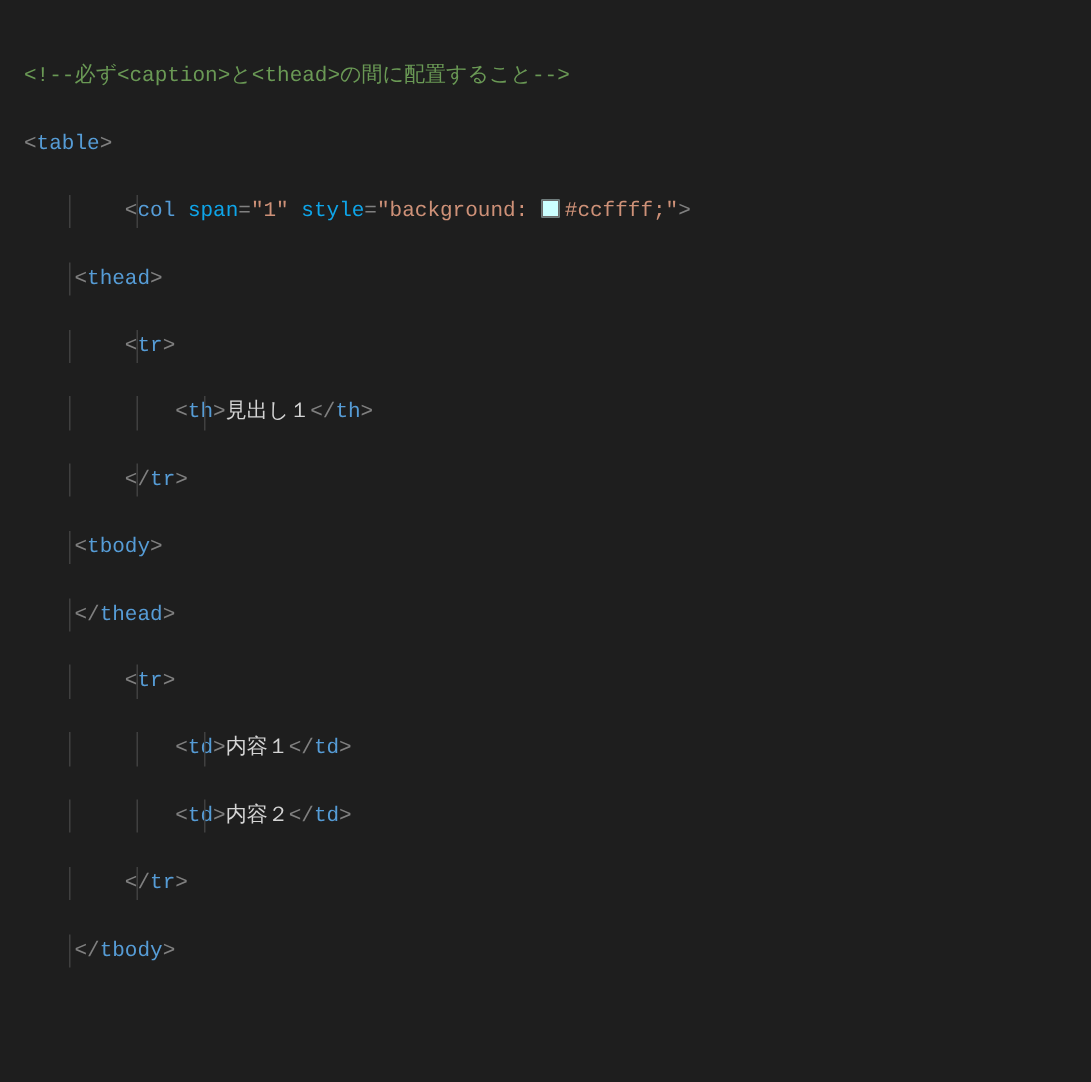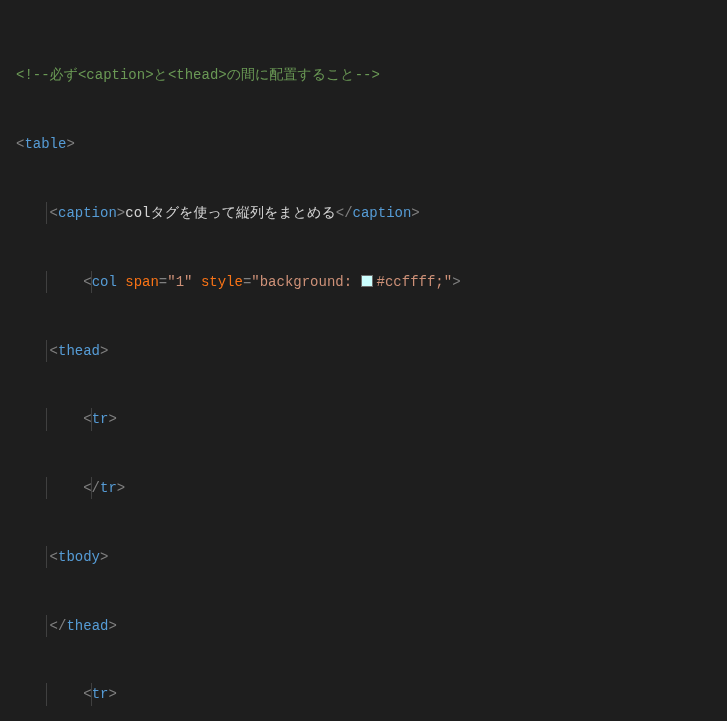--- a/index.html
+++ b/index.html
@@ -13,59 +13,60 @@
     width: 727px;
     height: 721px;
     overflow: hidden;
   }
   .editor {
     padding: 18px 16px;
     white-space: pre;
   }
   .line {
     position: relative;
-    margin-top: 24px;
   }
   .guide {
     position: absolute;
     top: 0;
     bottom: 0;
     width: 1px;
     background: #404040;
   }
   .t-comment { color: #6a9955; }
   .t-punc { color: #808080; }
   .t-tag { color: #569cd6; font-family: Liberation Mono, monospace; }
-  .t-attr { color: #f97316; }
+  .t-attr { color: #0ea5e9; }
   .t-string { color: #ce9178; }
   .t-text { color: #d4d4d4; }
   .color-swatch {
     display: inline-block;
     width: 10px;
     height: 10px;
     background: #ccffff;
     border: 1px solid #6b6b6b;
     margin-right: 4px;
     vertical-align: -1px;
   }
 </style>
 </head>
 <body>
 
 <div class="editor">
 <div class="line"><span class="t-comment">&lt;!--</span><span class="t-comment">必ず</span><span class="t-comment">&lt;caption&gt;</span><span class="t-comment">と</span><span class="t-comment">&lt;thead&gt;</span><span class="t-comment">の間に配置すること</span><span class="t-comment">--&gt;</span></div>
 <div class="line"><span class="t-punc">&lt;</span><span class="t-tag">table</span><span class="t-punc">&gt;</span></div>
-<div class="line"><span class="guide" style="left:30px"></span>    <span class="t-punc">&lt;</span><span class="t-tag">caption</span><span class="t-punc">&gt;</span><span class="t-text">colタグを使って縦列をまとめる</span><span class="t-punc">&lt;/</span><span class="t-tag">caption</span><span class="t-punc">&gt;</span></div>
 <div class="line"><span class="guide" style="left:30px"></span><span class="guide" style="left:75px"></span>        <span class="t-punc">&lt;</span><span class="t-tag">col</span> <span class="t-attr">span</span><span class="t-punc">=</span><span class="t-string">"1"</span> <span class="t-attr">style</span><span class="t-punc">=</span><span class="t-string">"background: </span><span class="color-swatch"></span><span class="t-string">#ccffff;"</span><span class="t-punc">&gt;</span></div>
 <div class="line"><span class="guide" style="left:30px"></span>    <span class="t-punc">&lt;</span><span class="t-tag">thead</span><span class="t-punc">&gt;</span></div>
 <div class="line"><span class="guide" style="left:30px"></span><span class="guide" style="left:75px"></span>        <span class="t-punc">&lt;</span><span class="t-tag">tr</span><span class="t-punc">&gt;</span></div>
+<div class="line"><span class="guide" style="left:30px"></span><span class="guide" style="left:75px"></span><span class="guide" style="left:120px"></span>            <span class="t-punc">&lt;</span><span class="t-tag">th</span><span class="t-punc">&gt;</span><span class="t-text">見出し１</span><span class="t-punc">&lt;/</span><span class="t-tag">th</span><span class="t-punc">&gt;</span></div>
 <div class="line"><span class="guide" style="left:30px"></span><span class="guide" style="left:75px"></span>        <span class="t-punc">&lt;/</span><span class="t-tag">tr</span><span class="t-punc">&gt;</span></div>
 <div class="line"><span class="guide" style="left:30px"></span>    <span class="t-punc">&lt;</span><span class="t-tag">tbody</span><span class="t-punc">&gt;</span></div>
 <div class="line"><span class="guide" style="left:30px"></span>    <span class="t-punc">&lt;/</span><span class="t-tag">thead</span><span class="t-punc">&gt;</span></div>
 <div class="line"><span class="guide" style="left:30px"></span><span class="guide" style="left:75px"></span>        <span class="t-punc">&lt;</span><span class="t-tag">tr</span><span class="t-punc">&gt;</span></div>
+<div class="line"><span class="guide" style="left:30px"></span><span class="guide" style="left:75px"></span><span class="guide" style="left:120px"></span>            <span class="t-punc">&lt;</span><span class="t-tag">td</span><span class="t-punc">&gt;</span><span class="t-text">内容１</span><span class="t-punc">&lt;/</span><span class="t-tag">td</span><span class="t-punc">&gt;</span></div>
+<div class="line"><span class="guide" style="left:30px"></span><span class="guide" style="left:75px"></span><span class="guide" style="left:120px"></span>            <span class="t-punc">&lt;</span><span class="t-tag">td</span><span class="t-punc">&gt;</span><span class="t-text">内容２</span><span class="t-punc">&lt;/</span><span class="t-tag">td</span><span class="t-punc">&gt;</span></div>
 <div class="line"><span class="guide" style="left:30px"></span><span class="guide" style="left:75px"></span>        <span class="t-punc">&lt;/</span><span class="t-tag">tr</span><span class="t-punc">&gt;</span></div>
 <div class="line"><span class="guide" style="left:30px"></span>    <span class="t-punc">&lt;/</span><span class="t-tag">tbody</span><span class="t-punc">&gt;</span></div>
 
 
 
 
 
 
 
 

